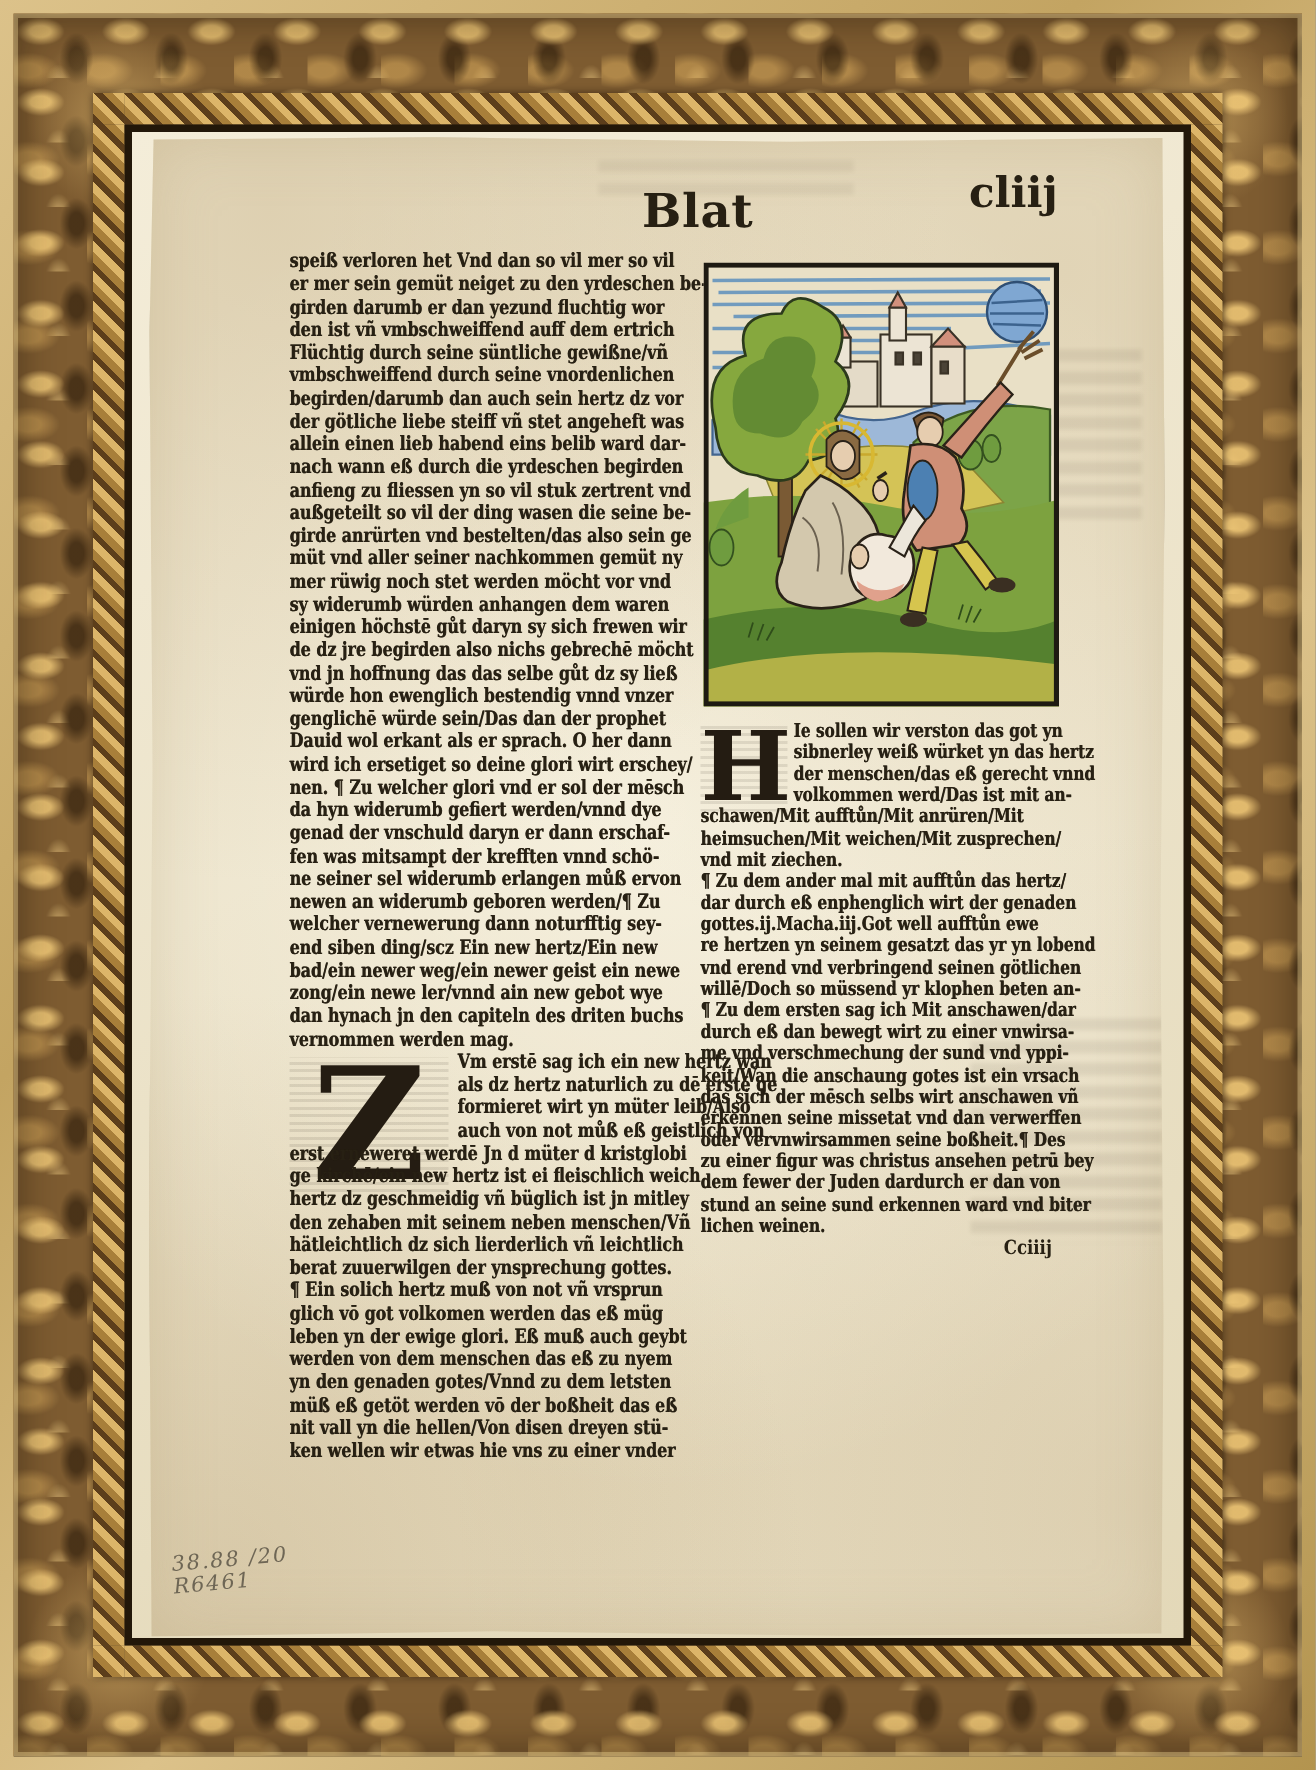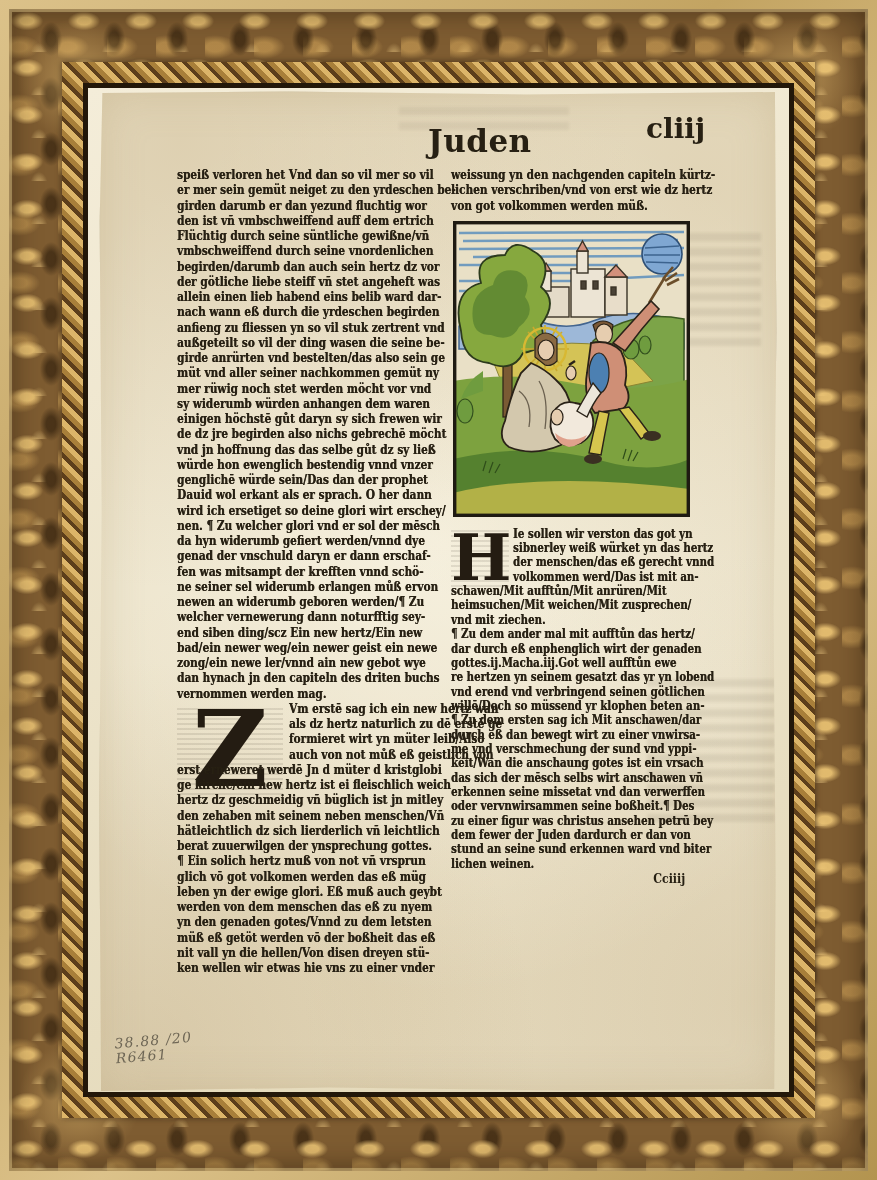--- a/index.html
+++ b/index.html
@@ -44,21 +44,21 @@
     clip-path:polygon(0.5% 0.2%, 28% 0.05%, 63% 0.35%, 99.7% 0.1%, 99.9% 24%,
       99.5% 52%, 99.8% 79%, 99.6% 99.7%, 68% 99.85%, 34% 99.55%, 0.3% 99.9%,
       0.05% 71%, 0.4% 42%, 0.1% 13%);}
   .ghost{position:absolute;opacity:.08;filter:blur(1.4px);pointer-events:none;
     background:repeating-linear-gradient(180deg,#3a2f1e 0 8px,transparent 8px 15px);}
   
   .ink{color:#272013;}
   .page-title{position:absolute;left:329px;top:32px;font-weight:700;font-size:31px;
     letter-spacing:.5px;}
   .folio{position:absolute;left:547px;top:21px;font-weight:700;font-size:28px;}
-  .col{position:absolute;width:264px;}
+  .col{position:absolute;width:264px;margin-left:16px;}
   .col-left{left:78px;top:76px;}
   .col-right{left:352px;top:76px;}
   .t-line{white-space:nowrap;font-weight:700;font-size:13.2px;line-height:15.25px;
     height:15.25px;transform:scaleX(.8);transform-origin:0 0;color:#272013;
     text-shadow:.35px 0 0 rgba(39,32,19,.85);}
   .tight .t-line{font-size:12.8px;line-height:14.35px;height:14.35px;}
   .heading{margin-top:13px;}
   .heading div{font-weight:700;font-size:24.5px;line-height:27.5px;white-space:nowrap;
     transform:scaleX(.84);transform-origin:0 0;color:#221b10;}
   .drop-para{position:relative;}
@@ -84,21 +84,21 @@
   <div class="frame-carved"></div>
   <div class="frame-bead"></div>
   <div class="frame-lip"></div>
   <div class="mat"></div>
 
   <div class="paper">
     <div class="ghost" style="left:540px;top:142px;width:122px;height:118px;"></div>
     <div class="ghost" style="left:548px;top:588px;width:128px;height:150px;"></div>
     <div class="ghost" style="left:300px;top:16px;width:170px;height:24px;opacity:.06;"></div>
 
-    <div class="page-title ink">Juden</div>
+    <div class="page-title ink">Blat</div>
     <div class="folio ink">cliij</div>
 
     <div class="col col-left">
       <div class="lines">
 
       <div class="t-line">speiß verloren het Vnd dan so vil mer so vil</div>
           <div class="t-line">er mer sein gemüt neiget zu den yrdeschen be-</div>
           <div class="t-line">girden darumb er dan yezund fluchtig wor</div>
           <div class="t-line">den ist vñ vmbschweiffend auff dem ertrich</div>
           <div class="t-line">Flüchtig durch seine süntliche gewißne/vñ</div>
@@ -153,26 +153,20 @@
             <div class="t-line">werden von dem menschen das eß zu nyem</div>
             <div class="t-line">yn den genaden gotes/Vnnd zu dem letsten</div>
             <div class="t-line">müß eß getöt werden vō der boßheit das eß</div>
             <div class="t-line">nit vall yn die hellen/Von disen dreyen stü-</div>
             <div class="t-line">ken wellen wir etwas hie vns zu einer vnder</div>
           </div>
       </div>
     </div>
 
     <div class="col col-right">
-      <div class="lines">
-
-      <div class="t-line">weissung yn den nachgenden capiteln kürtz-</div>
-          <div class="t-line">lichen verschriben/vnd von erst wie dz hertz</div>
-          <div class="t-line">von got volkommen werden müß.</div>
-        </div>
 
       <div class="woodcut-wrap">
         <svg width="237" height="296" viewBox="0 0 237 296">
           <rect x="0" y="0" width="237" height="296" fill="#e9e0c6"></rect>
 
           <g stroke="#5d90bd" stroke-width="2.4" opacity=".85">
             <line x1="6" y1="12" x2="231" y2="11"></line>
               <line x1="10" y1="20" x2="225" y2="19"></line>
             <line x1="6" y1="28" x2="231" y2="27"></line>
               <line x1="20" y1="36" x2="210" y2="35"></line>

